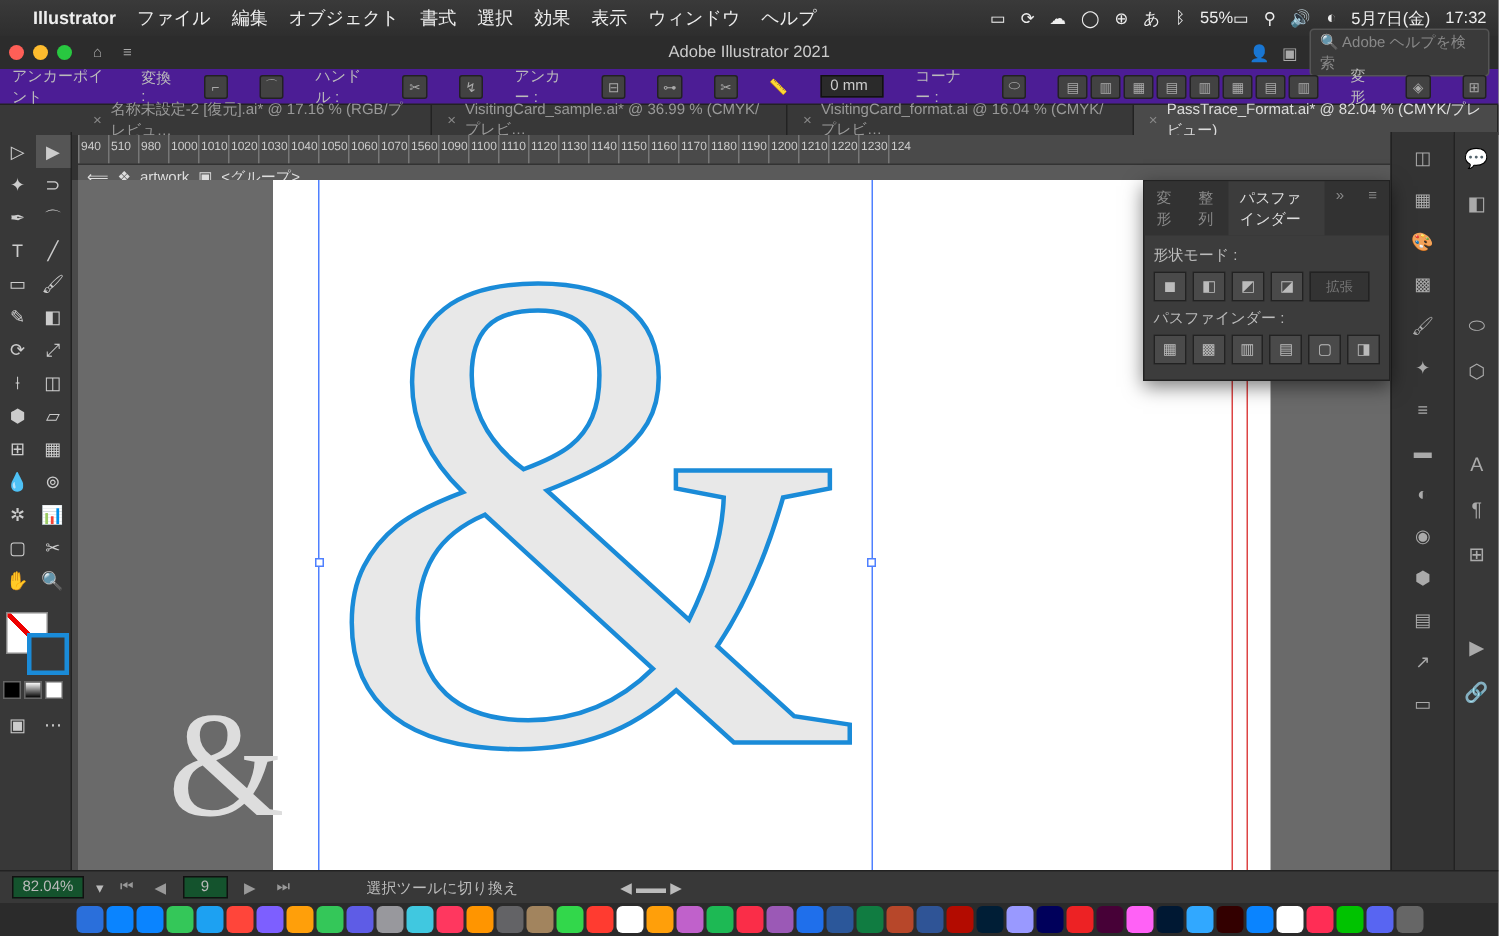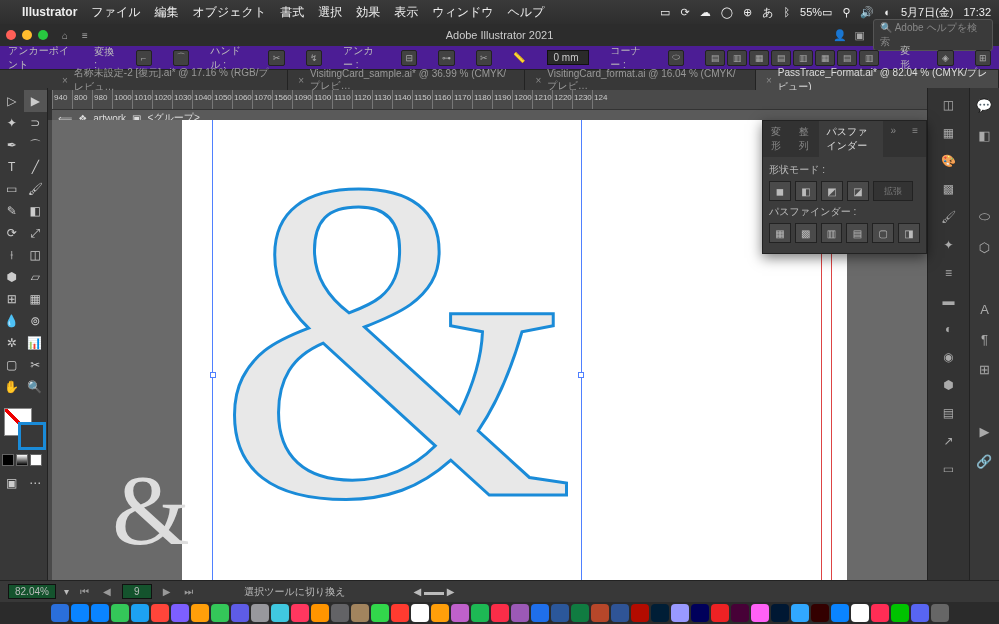--- a/index.html
+++ b/index.html
@@ -189,21 +189,21 @@
       <span>VisitingCard_format.ai @ 16.04 % (CMYK/プレビ…</span>
     </div>
   <div class="tab active">
       <span class="x">×</span>
       <span>PassTrace_Format.ai* @ 82.04 % (CMYK/プレビュー)</span>
     </div>
 </div>
 
 <div class="ruler-h" id="ruler-h">
     <span>940</span>
-    <span>800</span>
+    <span>510</span>
     <span>980</span>
     <span>1000</span>
     <span>1010</span>
     <span>1020</span>
     <span>1030</span>
     <span>1040</span>
     <span>1050</span>
     <span>1060</span>
     <span>1070</span>
     <span>1560</span>

